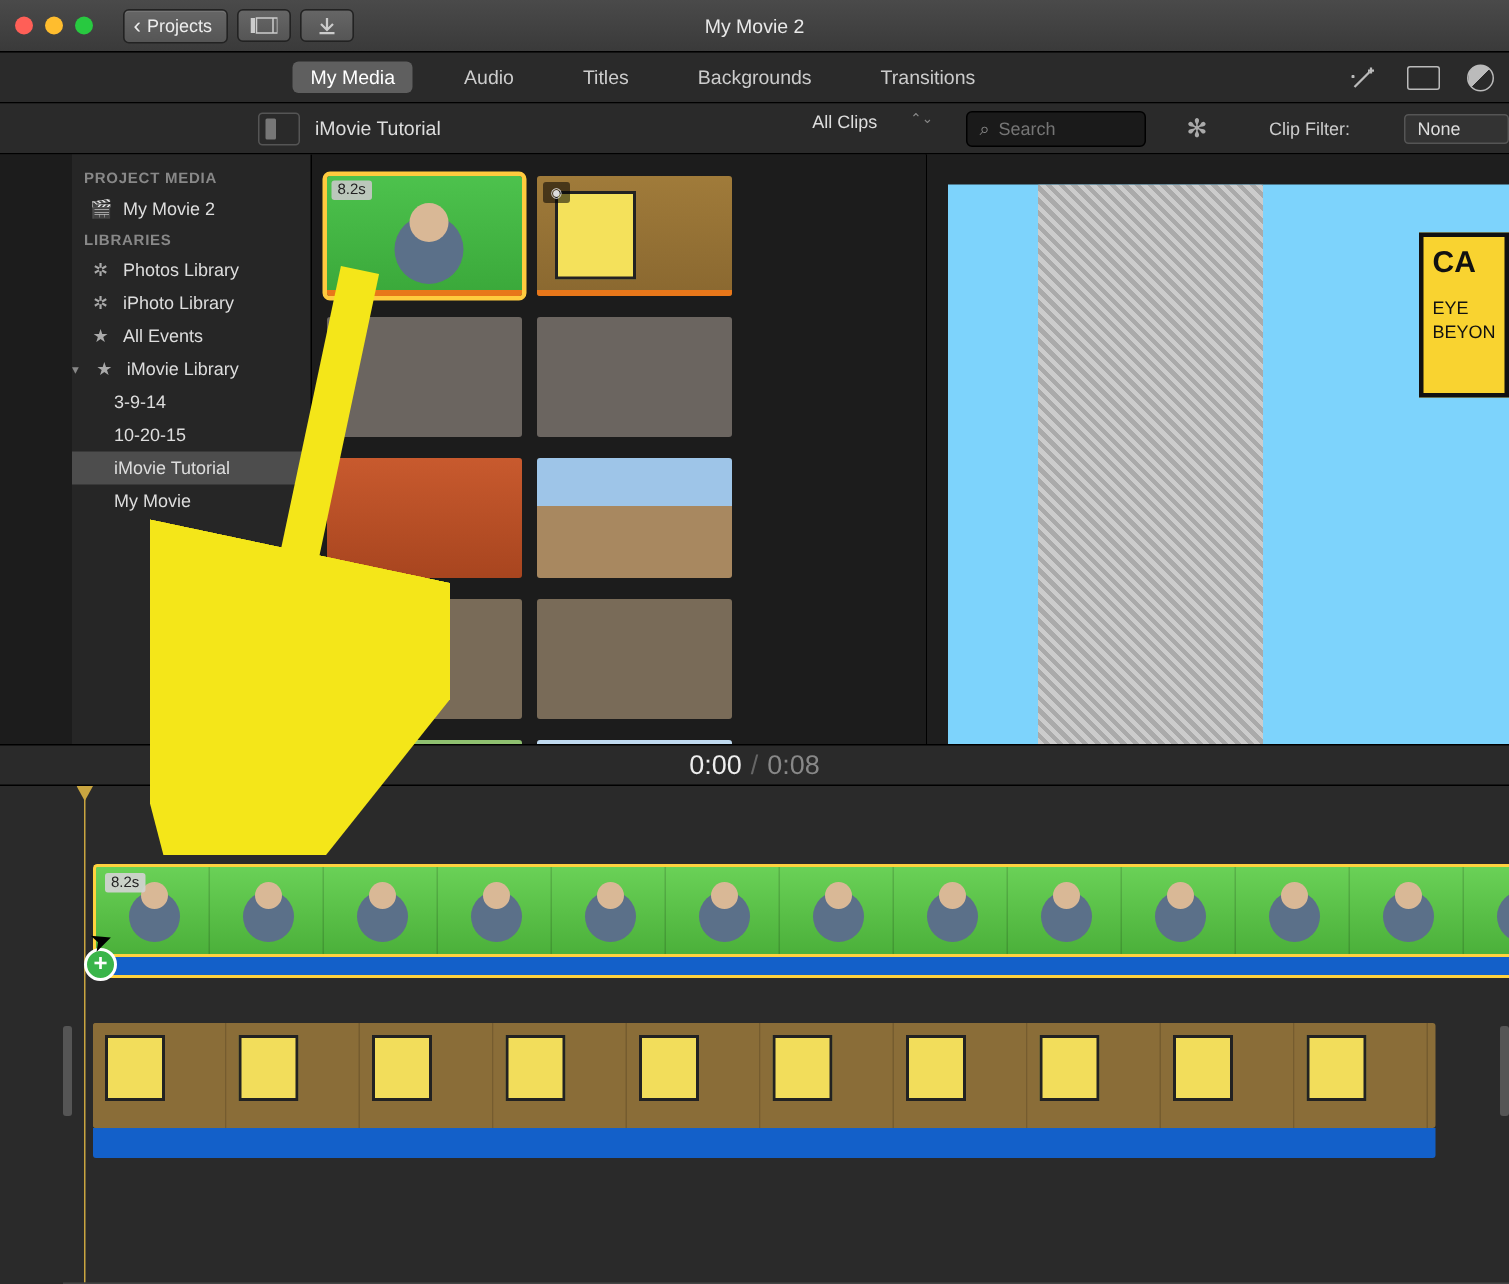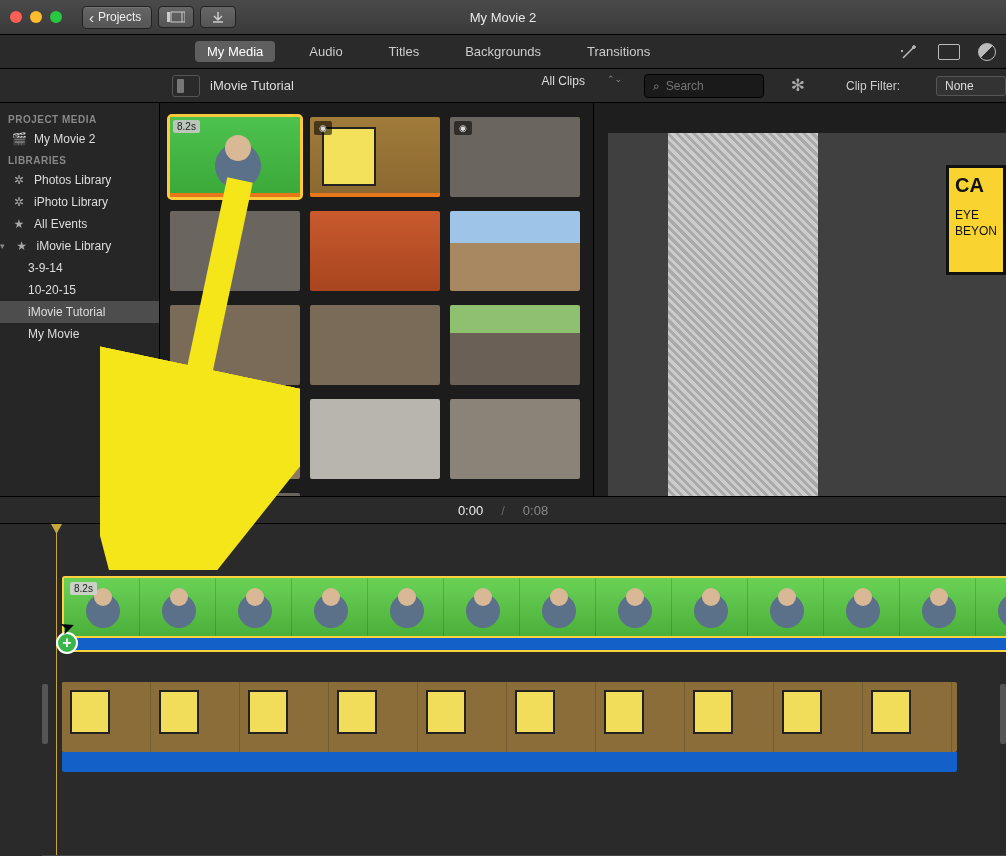--- a/index.html
+++ b/index.html
@@ -32,21 +32,21 @@
 .bc { margin-left: 10px; font-size: 13px; color: #ddd; }
 .clips-filter { margin-left: auto; margin-right: 10px; display: flex; gap: 22px; font-size: 12px; color: #ddd; }
 .clips-chev { font-size: 9px; color: #888; }
 .search-box { display: flex; align-items: center; gap: 6px; background: #1a1a1a; border: 1px solid #000; border-radius: 4px; padding: 3px 8px; width: 120px; }
 .search-box input { background: transparent; border: none; color: #999; font-size: 12px; width: 80px; outline: none; }
 .gear { width: 24px; height: 24px; display: flex; align-items: center; justify-content: center; color: #aaa; font-size: 17px; margin-right: 6px; }
 .clip-filter-right { display: flex; align-items: center; gap: 8px; margin-left: 20px; font-size: 12px; color: #ccc; }
 .clip-filter-sel { background: #333; border: 1px solid #555; border-radius: 3px; padding: 2px 8px; font-size: 12px; color: #ddd; min-width: 70px; margin-left: 28px; }
 
 
-.main { display: flex; height: 393px; background: #1c1c1c; }
+.main { display: flex; height: 393px; background: #1c1c1c; padding-left: 48px; }
 
 
 .sidebar { width: 160px; background: #262626; border-right: 1px solid #000; padding: 6px 0; font-size: 12px; overflow: hidden; }
 .sb-head { color: #888; font-size: 10px; font-weight: bold; letter-spacing: .5px; padding: 5px 8px 3px; }
 .sb-item { display: flex; align-items: center; gap: 8px; padding: 4px 10px 4px 12px; color: #ddd; }
 .sb-item.sub { padding-left: 28px; }
 .sb-item.sel { background: #4d4d4d; }
 .sb-item.exp::before { content: "▾"; font-size: 9px; margin-right: 2px; margin-left: -12px; color: #888; }
 .sb-icon { width: 14px; text-align: center; color: #aaa; font-size: 12px; }
 
@@ -66,28 +66,28 @@
 .clip-mug { background: linear-gradient(#c85a2e,#a8451f); }
 .clip-bldg { background: linear-gradient(#9ec5e8 40%, #a88860 40%); }
 .clip-woman { background: #796b58; }
 .clip-sign { background: linear-gradient(#8fc070 35%, #6a6055 35%); }
 .clip-bldg2 { background: linear-gradient(#bfd9ef 45%, #8a7860 45%); }
 .clip-gray { background: #b8b4ae; }
 .clip-ctrl { background: #8a8478; }
 
 
 .viewer { flex: 1; background: #1e1e1e; display: flex; flex-direction: column; }
-.viewer-img { flex: 1; margin: 30px 0 0 14px; background: #404040; position: relative; overflow: hidden; }
+.viewer-img { flex: 1; margin: 20px 0 0 14px; background: #7dd3fc; position: relative; overflow: hidden; }
 .yellow-sign { position: absolute; right: 0; top: 32px; width: 60px; height: 110px; background: #f9d330; border: 3px solid #111; }
 .yellow-sign .s1 { position:absolute; top:6px; left:6px; font-weight:bold; font-size:20px; color:#111;}
 .yellow-sign .s2 { position:absolute; top:40px; left:6px; font-weight:normal; font-size:12px; color:#111; line-height:1.3;}
 .door-area { position:absolute; left:60px; top:0; bottom:0; width:150px; background: repeating-linear-gradient(45deg,#ccc,#ccc 3px,#aaa 3px,#aaa 6px); }
 
 
-.timecode { height: 28px; background: #2a2a2a; display: flex; align-items: center; justify-content: center; gap: 18px; font-size: 13px; border-top: 1px solid #000; border-bottom: 1px solid #000; }
+.timecode { height: 28px; background: #2a2a2a; display: flex; align-items: center; justify-content: center; gap: 6px; font-size: 18px; border-top: 1px solid #000; border-bottom: 1px solid #000; }
 .tc-cur { color: #eee; } .tc-sep { color: #666; } .tc-dur { color: #888; }
 
 
 .timeline { flex: 1; background: #2a2a2a; position: relative; height: 367px; padding-top: 40px; }
 .playhead { position: absolute; left: 56px; top: 0; bottom: 0; width: 1px; background: #c9a540; }
 .playhead::before { content:""; position:absolute; top:0; left:-5px; width:11px; height:10px; background:#c9a540; clip-path: polygon(0 0,100% 0,50% 100%);}
 
 .track-green { position: absolute; left: 62px; top: 52px; right: 0; height: 62px; background: #5cc04a; border: 2px solid #ffd23e; border-right: none; border-radius: 3px 0 0 3px; overflow: hidden; display: flex; }
 .track-green .frame { flex: 0 0 76px; height: 100%; background: linear-gradient(#6ad157,#4bb03a); position: relative; border-right: 1px solid rgba(0,0,0,.15); }
 .track-green .frame::after { content:""; position:absolute; left:30px; top:10px; width:18px; height:18px; background:#d9b896; border-radius:50%; box-shadow: 0 14px 0 8px #5b7089;}

